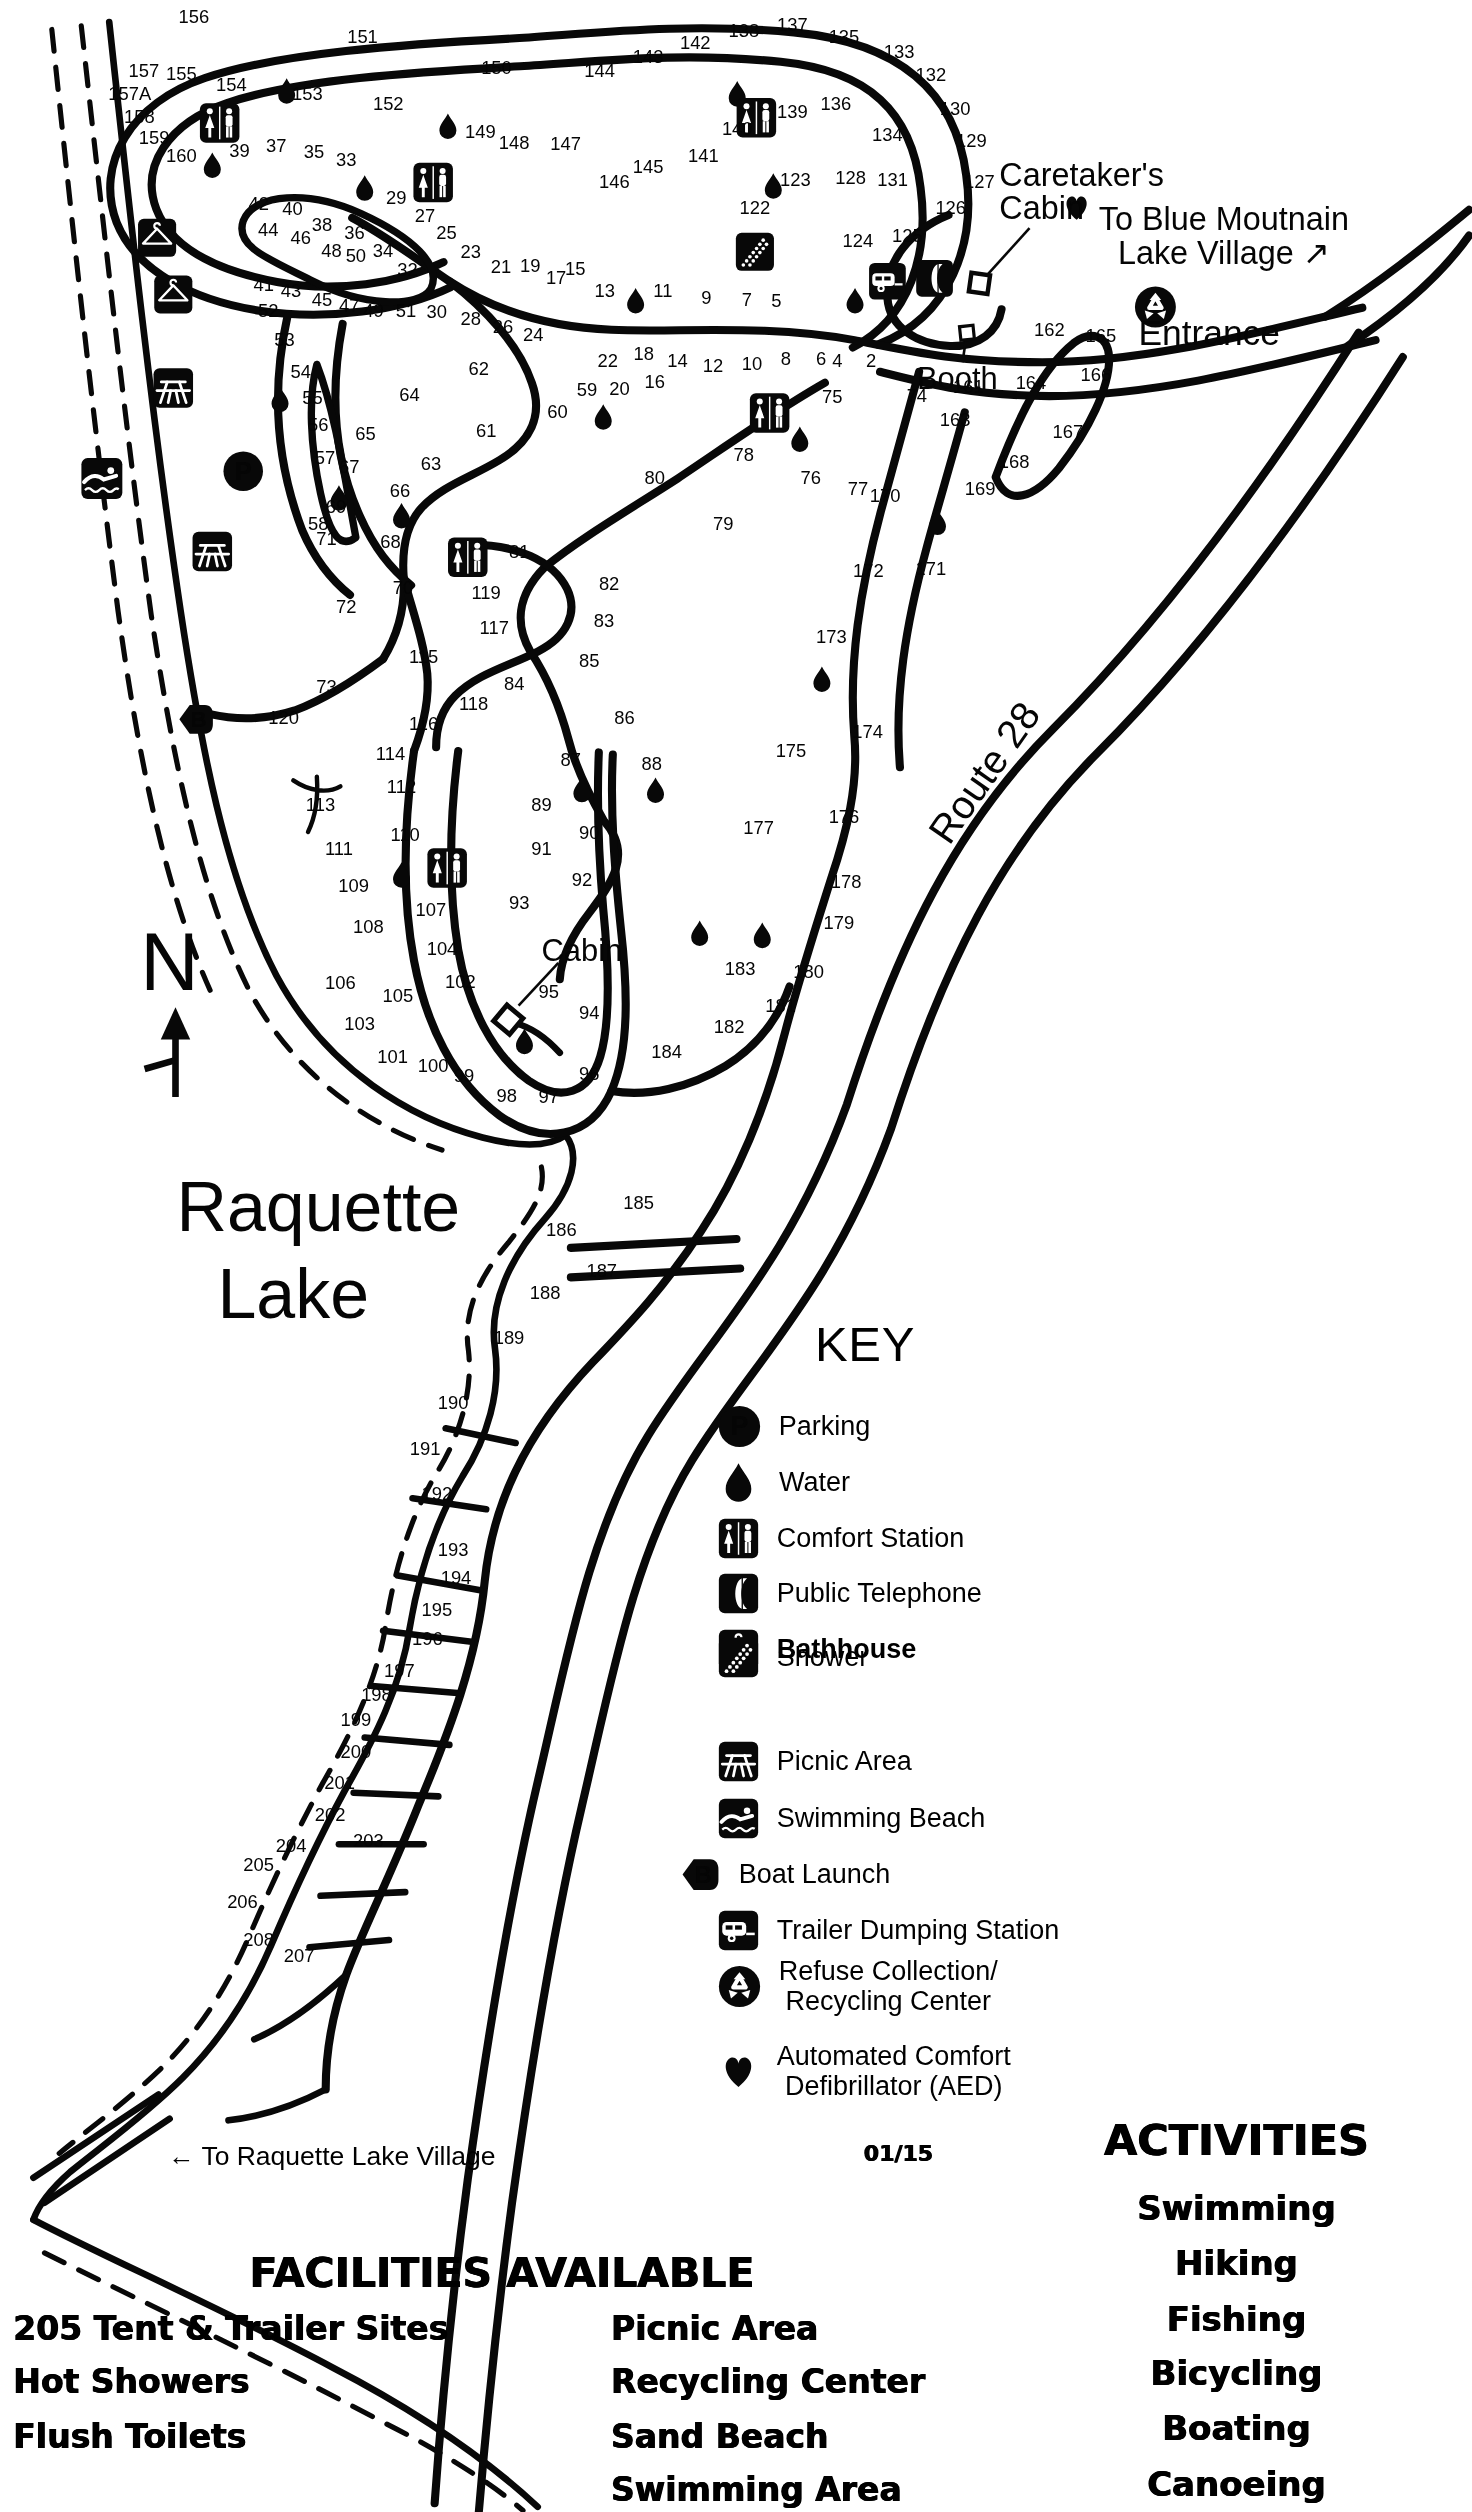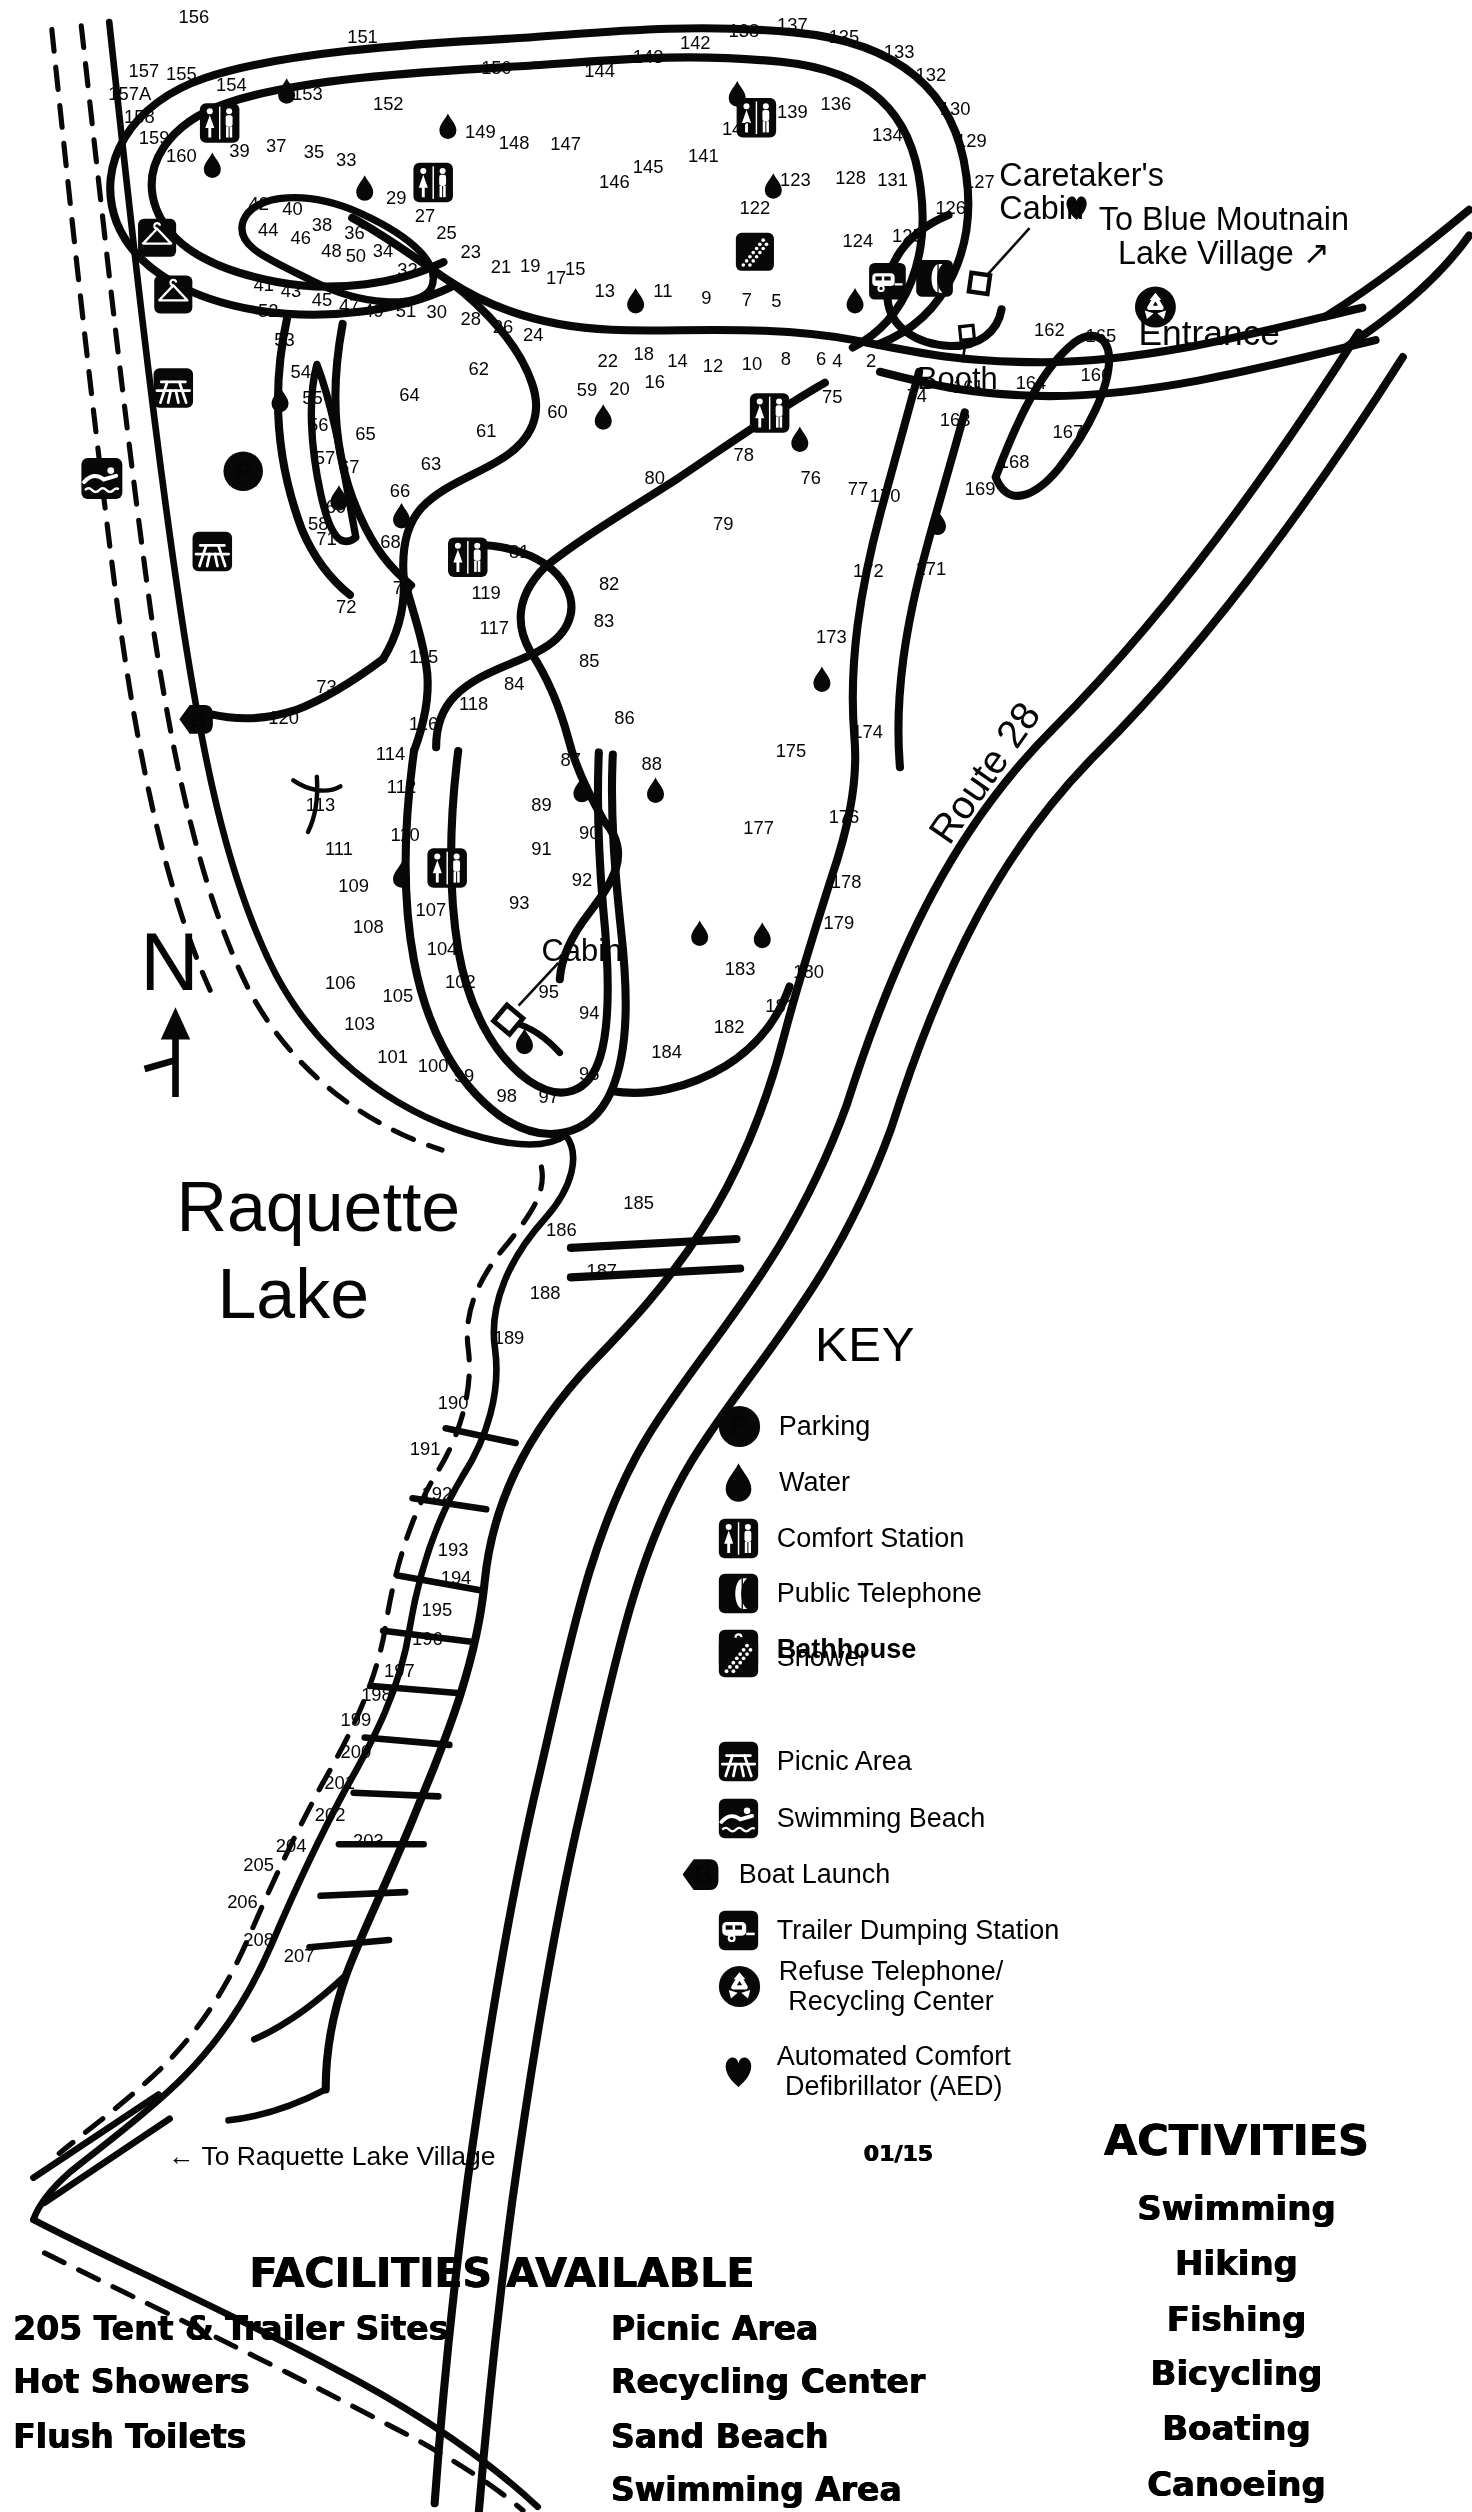--- a/index.html
+++ b/index.html
@@ -507,21 +507,21 @@
     <svg class="key-ic" width="41" height="41" viewBox="0 0 56 56">
         <use href="#sym-trailer" width="56" height="56"></use>
       </svg>
     <div class="key-label">Trailer Dumping Station</div>
   </div>
   <div class="key-row" style="left:718px;top:1956px;">
     <svg class="key-ic" width="43" height="43" viewBox="0 0 58 58">
         <use href="#sym-recycle" width="58" height="58"></use>
       </svg>
     <div class="key-label">
-      <div>Refuse Telephone/</div>
+      <div>Refuse Collection/</div>
       <div>Recycling Center</div>
     </div>
   </div>
   <div class="key-row" style="left:718px;top:2041px;">
     <svg class="key-ic" width="41" height="41" viewBox="0 0 56 56">
         <use href="#sym-heart" width="56" height="56"></use>
       </svg>
     <div class="key-label">
       <div>Automated Comfort</div>
       <div>Defibrillator (AED)</div>

